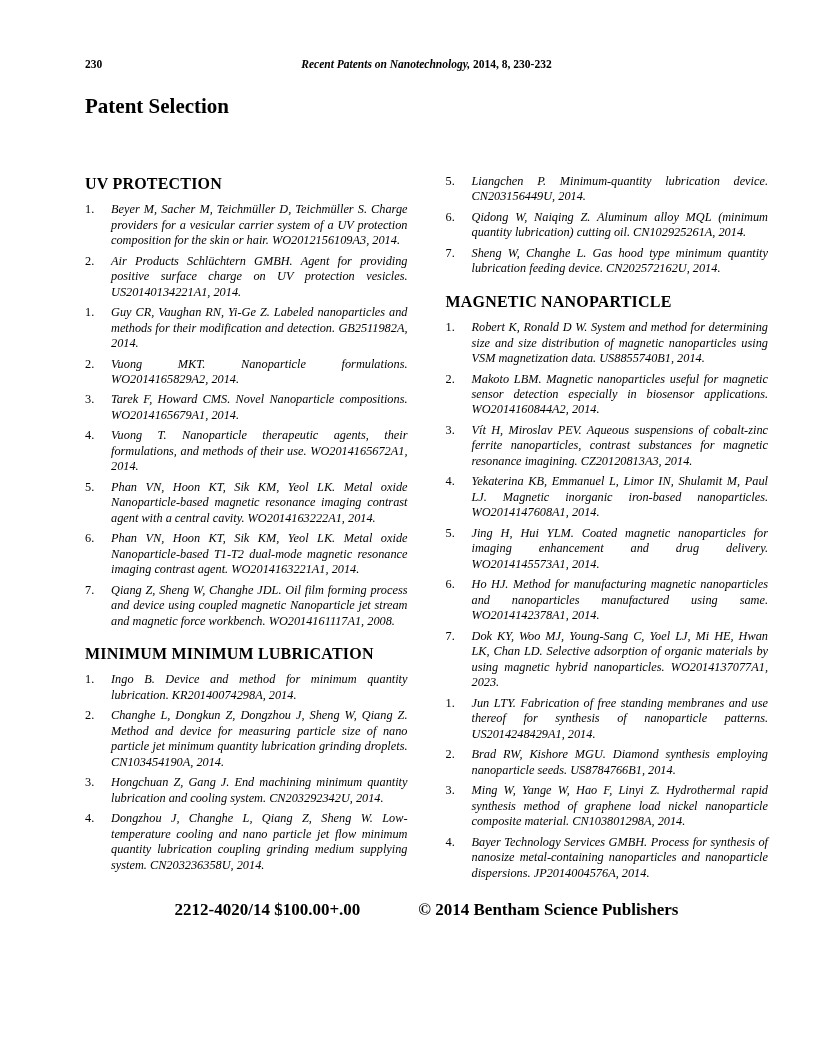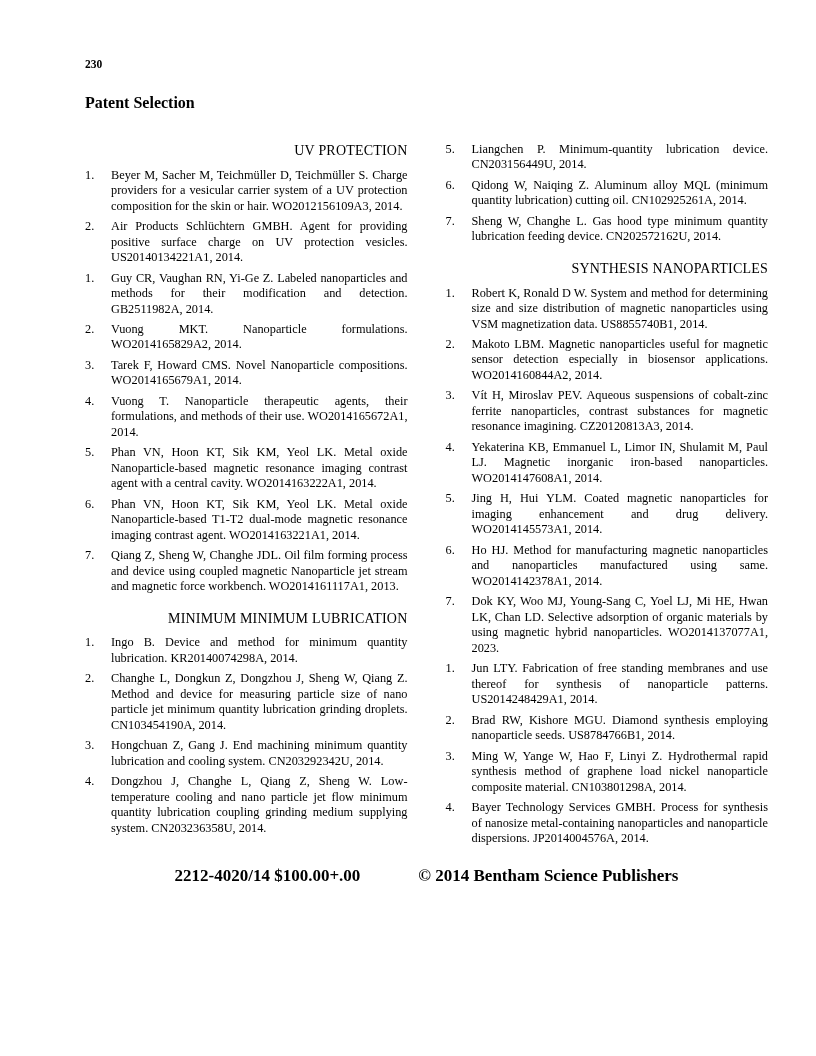--- a/index.html
+++ b/index.html
@@ -25,82 +25,83 @@
     align-items: baseline;
     font-size: 11.5px;
     font-weight: bold;
     margin-bottom: 24px;
   }
   .running-head .pnum { width: 90px; }
   .running-head .journal { flex: 1; text-align: center; }
   .running-head .jname { font-style: italic; }
   .running-head .spacer { width: 90px; }
   h1.page-title {
-    font-size: 16px;
-    font-weight: bold;
-    margin: 0 0 4px 0;
+    font-size: 21px;
+    font-weight: bold;
+    margin: 0 0 29px 0;
   }
   .intro {
     font-size: 12.4px;
     line-height: 1.3;
     text-align: justify;
     text-indent: 18px;
     margin: 0;
   }
   .columns {
     display: grid;
     grid-template-columns: 1fr 1fr;
     column-gap: 38px;
     margin-top: 26px;
     font-size: 12.3px;
     line-height: 1.26;
     flex: 1;
     align-content: start;
   }
   .col { min-width: 0; }
   .sec-heading {
-    font-size: 14px;
-    font-weight: normal;
+    font-size: 16px;
+    font-weight: bold;
     letter-spacing: 0.2px;
     margin: 15px 0 8px 0;
-    text-align: right;
   }
   .col .sec-heading:first-child { margin-top: 0; }
   .ref {
     display: flex;
     margin-bottom: 5px;
   }
   .ref .num {
     width: 26px;
     flex-shrink: 0;
   }
   .ref .txt {
     flex: 1;
     min-width: 0;
     text-align: justify;
     hyphens: auto;
+    font-style: italic;
     -webkit-hyphens: auto;
   }
   .footer {
     margin-top: auto;
     display: flex;
     justify-content: center;
     gap: 58px;
     font-size: 17px;
     font-weight: bold;
     padding-top: 14px;
   }
 </style>
 </head>
 <body>
 
 <div class="page">
 
   <div class="running-head">
     <span class="pnum">230</span>
+    <span class="journal"><span class="jname">Recent Patents on Nanotechnology,</span><span> 2014, 8, 230-232</span></span>
     <span class="spacer"></span>
   </div>
 
   <h1 class="page-title">Patent Selection</h1>
 
 
   <div class="columns" id="columns">
       <div class="col">
         <h2 class="sec-heading">UV PROTECTION</h2>
         <div class="ref">
@@ -130,21 +131,21 @@
         <div class="ref">
           <span class="num">5.</span>
           <div class="txt">Phan VN, Hoon KT, Sik KM, Yeol LK. Metal oxide Nanoparticle-based magnetic resonance imaging contrast agent with a central cavity. WO2014163222A1, 2014.</div>
         </div>
         <div class="ref">
           <span class="num">6.</span>
           <div class="txt">Phan VN, Hoon KT, Sik KM, Yeol LK. Metal oxide Nanoparticle-based T1-T2 dual-mode magnetic resonance imaging contrast agent. WO2014163221A1, 2014.</div>
         </div>
         <div class="ref">
           <span class="num">7.</span>
-          <div class="txt">Qiang Z, Sheng W, Changhe JDL. Oil film forming process and device using coupled magnetic Nanoparticle jet stream and magnetic force workbench. WO2014161117A1, 2013.</div>
+          <div class="txt">Qiang Z, Sheng W, Changhe JDL. Oil film forming process and device using coupled magnetic Nanoparticle jet stream and magnetic force workbench. WO2014161117A1, 2008.</div>
         </div>
         <h2 class="sec-heading">MINIMUM MINIMUM LUBRICATION</h2>
         <div class="ref">
           <span class="num">1.</span>
           <div class="txt">Ingo B. Device and method for minimum quantity lubrication. KR20140074298A, 2014.</div>
         </div>
         <div class="ref">
           <span class="num">2.</span>
           <div class="txt">Changhe L, Dongkun Z, Dongzhou J, Sheng W, Qiang Z. Method and device for measuring particle size of nano particle jet minimum quantity lubrication grinding droplets. CN103454190A, 2014.</div>
         </div>
@@ -163,21 +164,21 @@
           <div class="txt">Liangchen P. Minimum-quantity lubrication device. CN203156449U, 2014.</div>
         </div>
         <div class="ref">
           <span class="num">6.</span>
           <div class="txt">Qidong W, Naiqing Z. Aluminum alloy MQL (minimum quantity lubrication) cutting oil. CN102925261A, 2014.</div>
         </div>
         <div class="ref">
           <span class="num">7.</span>
           <div class="txt">Sheng W, Changhe L. Gas hood type minimum quantity lubrication feeding device. CN202572162U, 2014.</div>
         </div>
-        <h2 class="sec-heading">SYNTHESIS NANOPARTICLES</h2>
+        <h2 class="sec-heading">MAGNETIC NANOPARTICLE</h2>
         <div class="ref">
           <span class="num">1.</span>
           <div class="txt">Robert K, Ronald D W. System and method for determining size and size distribution of magnetic nanoparticles using VSM magnetization data. US8855740B1, 2014.</div>
         </div>
         <div class="ref">
           <span class="num">2.</span>
           <div class="txt">Makoto LBM. Magnetic nanoparticles useful for magnetic sensor detection especially in biosensor applications. WO2014160844A2, 2014.</div>
         </div>
         <div class="ref">
           <span class="num">3.</span>

